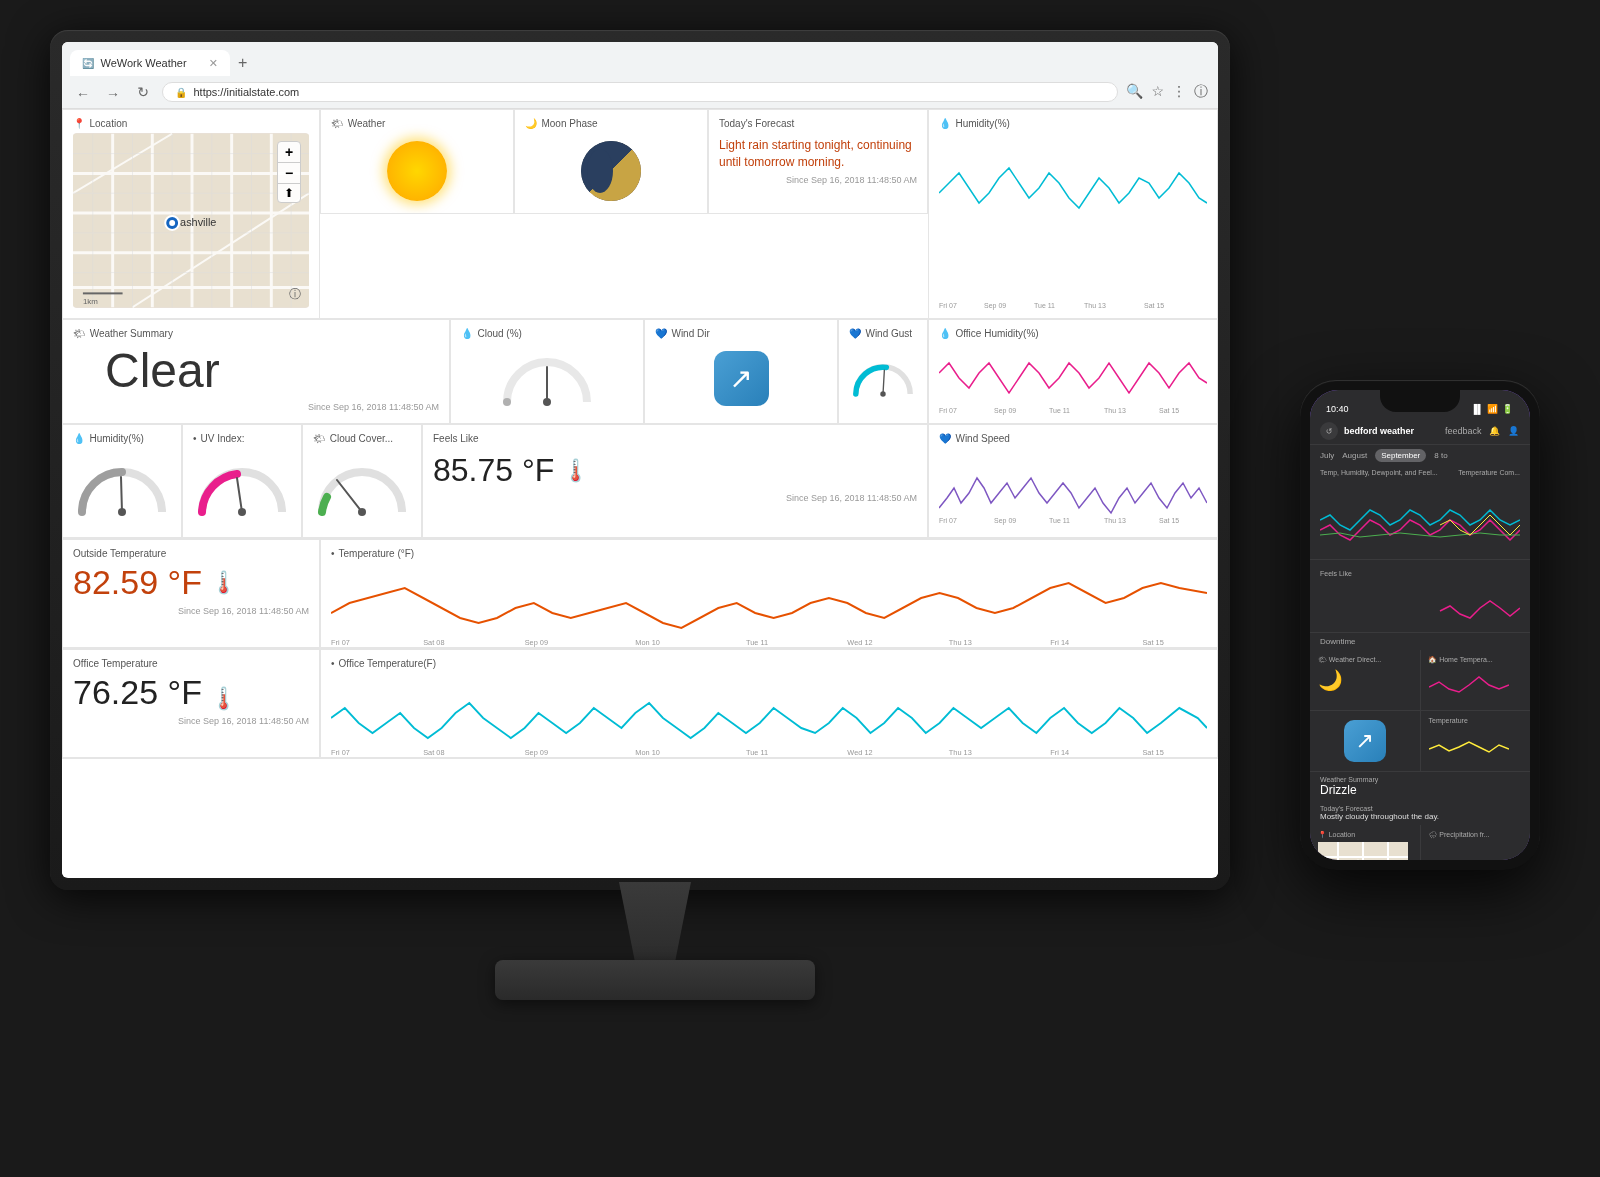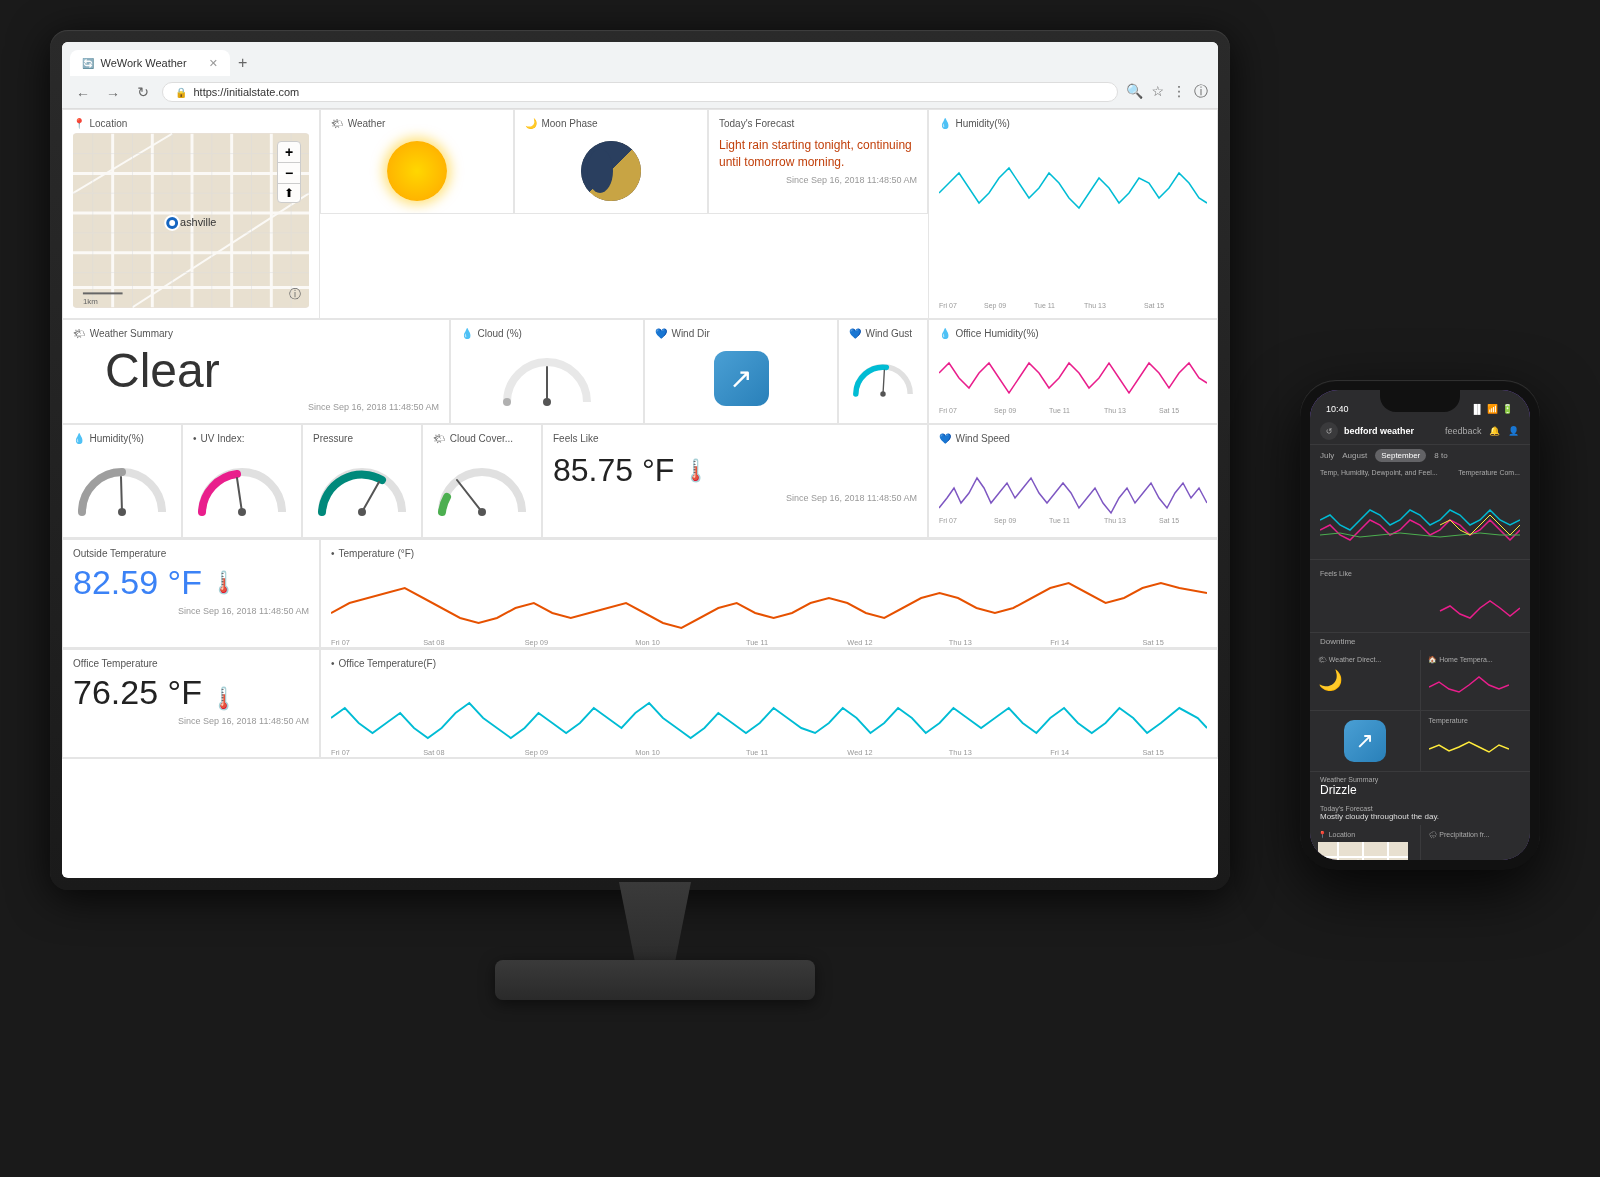--- a/index.html
+++ b/index.html
@@ -615,33 +615,20 @@
                 <svg width="90" height="65" viewBox="0 0 90 65">
                   <path d="M 5 60 A 40 40 0 0 1 85 60" fill="none" stroke="#e0e0e0" stroke-width="8"></path>
                   <path d="M 5 60 A 40 40 0 0 1 40 22" fill="none" stroke="#e91e8c" stroke-width="8" stroke-linecap="round"></path>
                   <line x1="45" y1="60" x2="40" y2="26" stroke="#555" stroke-width="2" stroke-linecap="round"></line>
                   <circle cx="45" cy="60" r="4" fill="#555"></circle>
                 </svg>
               </div>
             </div>
 
 
-            <div class="tile" style="width:120px;border-right:1px solid #e5e5e5;">
-              <div class="tile-label">
-                <span>Pressure</span>
-              </div>
-              <div class="gauge-container">
-                <svg width="90" height="65" viewBox="0 0 90 65">
-                  <path d="M 5 60 A 40 40 0 0 1 85 60" fill="none" stroke="#e0e0e0" stroke-width="8"></path>
-                  <path d="M 5 60 A 40 40 0 0 1 65 28" fill="none" stroke="#00897b" stroke-width="8" stroke-linecap="round"></path>
-                  <line x1="45" y1="60" x2="62" y2="30" stroke="#555" stroke-width="2" stroke-linecap="round"></line>
-                  <circle cx="45" cy="60" r="4" fill="#555"></circle>
-                </svg>
-              </div>
-            </div>
 
             <div class="tile" style="width:120px;border-right:1px solid #e5e5e5;">
               <div class="tile-label">
                 <span>🌤</span>
                 <span>Cloud Cover...</span>
               </div>
               <div class="gauge-container">
                 <svg width="90" height="65" viewBox="0 0 90 65">
                   <path d="M 5 60 A 40 40 0 0 1 85 60" fill="none" stroke="#e0e0e0" stroke-width="8"></path>
 
@@ -681,21 +668,21 @@
               </svg>
             </div>
           </div>
 
           <div class="section-row" style="height:110px;">
             <div class="tile" style="width:258px;border-right:1px solid #e5e5e5;">
               <div class="tile-label">
                 <span>Outside Temperature</span>
               </div>
               <div style="display:flex;align-items:center;gap:8px;margin-top:4px;">
-                <span style="font-size:34px;font-weight:300;color:#3b82f6;">
+                <span style="font-size:34px;font-weight:300;color:#c2410c;">
                   <span>82.59</span>
                   <span>°F</span>
                 </span>
                 <span style="font-size:22px;">🌡️</span>
               </div>
               <div class="timestamp">Since Sep 16, 2018 11:48:50 AM</div>
             </div>
             <div class="tile" style="flex:1;">
               <div class="tile-label">
                 <span>•</span>

